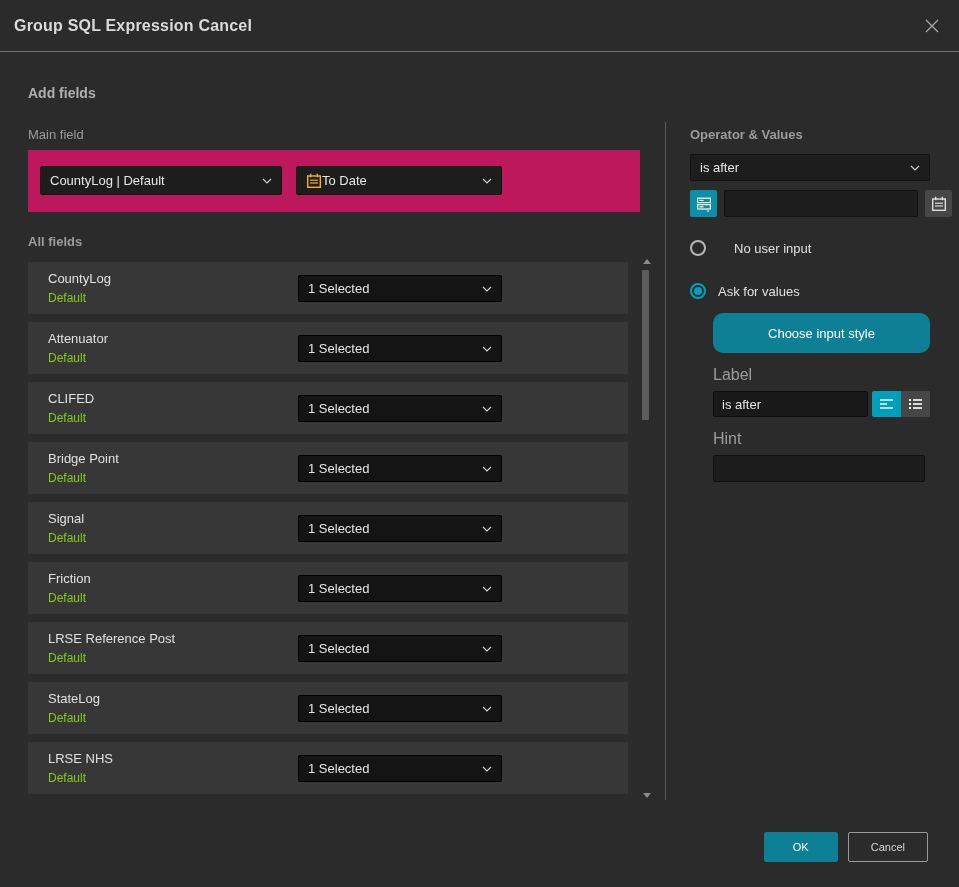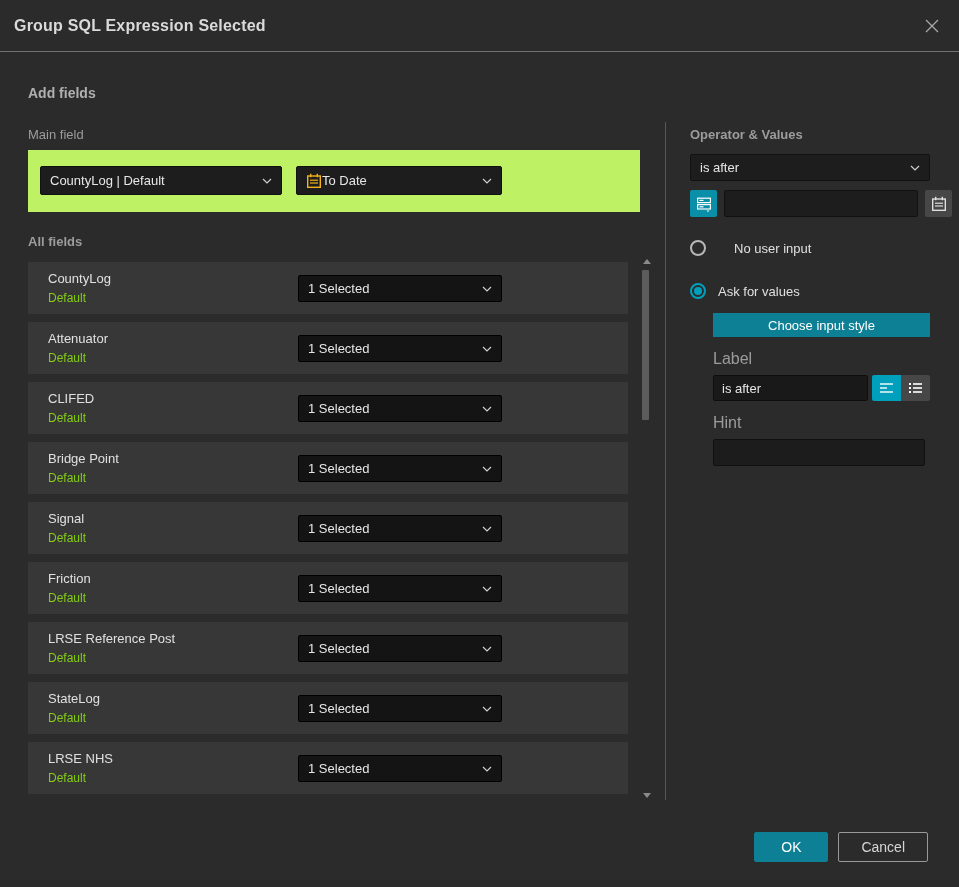--- a/index.html
+++ b/index.html
@@ -33,21 +33,21 @@
   .dropdown{
     background:#1d1d1d;border:1px solid #111;border-radius:2px;
     display:flex;align-items:center;
     padding:0 9px;font-size:13px;color:#e6e6e6;cursor:pointer;
   }
   .dropdown .dd-label{flex:1;white-space:nowrap;overflow:hidden;}
   .dropdown svg{flex:none;}
   
   .main-panel{
     position:absolute;left:28px;top:150px;width:612px;height:62px;
-    background:#bef264;
+    background:#be185d;
   }
   .main-panel .dd-field{position:absolute;left:12px;top:16px;width:242px;height:29px;}
   .main-panel .dd-date{position:absolute;left:268px;top:16px;width:206px;height:29px;}
   
   .fields-list{position:absolute;left:28px;top:258px;width:600px;height:536px;overflow:hidden;}
   .card{
     position:relative;height:52px;margin-top:8px;background:#373737;
   }
   .card:first-child{margin-top:4px;}
   .card-name{position:absolute;left:20px;top:9px;font-size:13px;color:#e0e0e0;}
@@ -81,49 +81,49 @@
   .radio-row.first{margin-top:23px;gap:28px;}
   .radio{width:16px;height:16px;border-radius:50%;border:2px solid #b8b8b8;flex:none;position:relative;background:transparent;}
   .radio.checked{border-color:var(--accent-bright);}
   .radio.checked::after{
     content:"";position:absolute;left:2px;top:2px;width:8px;height:8px;border-radius:50%;
     background:var(--accent-bright);
   }
   .radio-label{font-size:13px;color:#e0e0e0;}
   
   .choose-btn{
-    margin:14px 0 0 23px;width:217px;height:24px;background:var(--accent);
-    border:none;border-radius:0;color:#fff;font-size:13px;cursor:pointer;
+    margin:14px 0 0 23px;width:217px;height:40px;background:var(--accent);
+    border:none;border-radius:10px;color:#fff;font-size:13px;cursor:pointer;
     font-family:"Liberation Sans",sans-serif;display:block;
   }
   .cap{margin:13px 0 0 23px;font-size:16px;color:#9c9c9c;}
   .label-row{margin:7px 0 0 23px;width:217px;height:26px;display:flex;align-items:center;}
   .label-input{
     width:155px;height:26px;background:#191919;border:1px solid #0d0d0d;border-radius:2px;
     color:#e6e6e6;font-size:13px;padding:0 8px;font-family:"Liberation Sans",sans-serif;
   }
   .style-btn{width:29px;height:26px;flex:none;display:flex;align-items:center;justify-content:center;cursor:pointer;}
   .style-btn.sel{background:var(--accent-bright);margin-left:4px;border-radius:2px 0 0 2px;}
   .style-btn.unsel{background:#474747;border-radius:0 2px 2px 0;}
   .hint-input{
     margin:7px 0 0 23px;width:212px;height:27px;background:#1c1c1c;border:1px solid #101010;border-radius:2px;
     color:#e6e6e6;font-size:13px;padding:0 8px;font-family:"Liberation Sans",sans-serif;display:block;
   }
   
   .footer{position:absolute;right:31px;bottom:25px;display:flex;gap:10px;}
-  .btn{height:30px;min-width:74px;border-radius:2px;font-size:14px;cursor:pointer;
+  .btn{height:30px;min-width:74px;border-radius:2px;font-size:11px;cursor:pointer;
        font-family:"Liberation Sans",sans-serif;padding:0 22px;}
   .btn-ok{background:var(--accent);border:1px solid var(--accent);color:#fff;}
   .btn-cancel{background:transparent;border:1px solid #999;color:#d6d6d6;}
 </style>
 </head>
 <body>
 
 <div class="titlebar">
-  <h1>Group SQL Expression Selected</h1>
+  <h1>Group SQL Expression Cancel</h1>
   <div class="close-btn">
     <svg width="16" height="16" viewBox="0 0 16 16">
       <path d="M2 2 L14 14 M14 2 L2 14" stroke="#a8a8a8" stroke-width="1.3"></path>
     </svg>
   </div>
 </div>
 
 <div class="h-add">Add fields</div>
 <div class="h-main">Main field</div>
 <div class="h-all">All fields</div>

